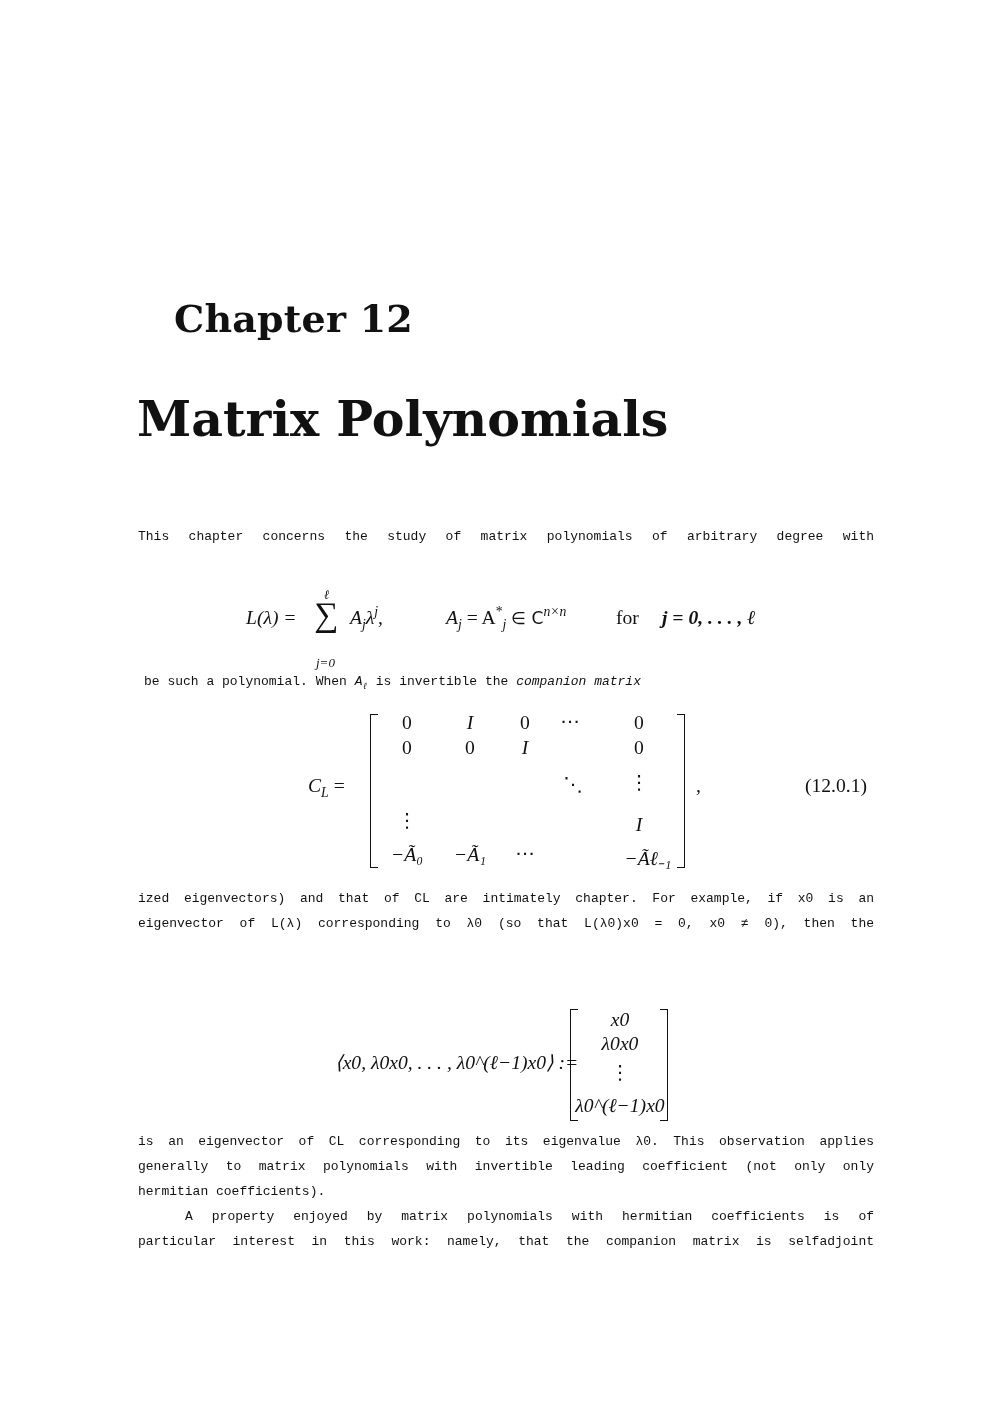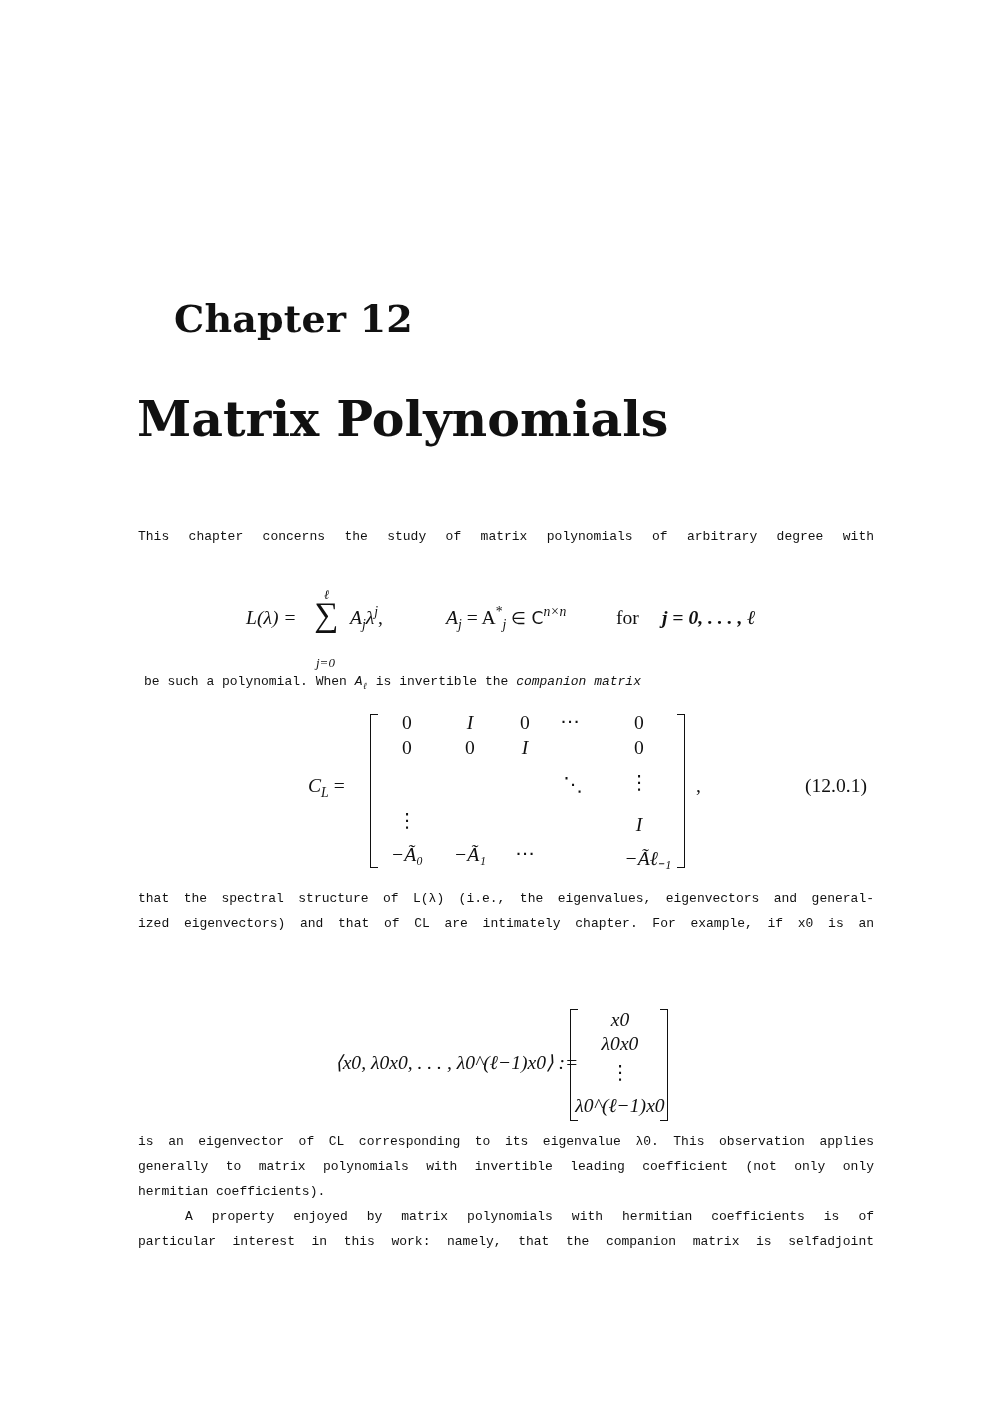--- a/index.html
+++ b/index.html
@@ -96,22 +96,22 @@
   <span class="cell m" style="left:377px; top:139px;">−Ã₀</span>
   <span class="cell m" style="left:440px; top:139px;">−Ã₁</span>
   <span class="cell" style="left:495px; top:137px;">⋯</span>
   <span class="cell m" style="left:608px; top:139px; width:80px;">−Ãℓ₋₁</span>
 
   <span class="abs" style="left:696px; top:70px;">,</span>
   <span class="abs" style="left:805px; top:70px;">(12.0.1)</span>
 </div>
 
 <div class="abs text" style="top:886px;">
-  <span class="line">that the spectral structure of L(λ) (i.e., the eigenvalues, eigenvectors and general-</span>
   <span class="line">ized eigenvectors) and that of CL are intimately chapter. For example, if x0 is an</span>
+  <span class="line">eigenvector of L(λ) corresponding to λ0 (so that L(λ0)x0 = 0, x0 ≠ 0), then the</span>
 </div>
 
 <div class="abs eq" style="left:0; top:1005px; width:1004px; height:118px;">
   <span class="abs m" style="left:335px; top:46px;">⟨x0, λ0x0, . . . , λ0^(ℓ−1)x0⟩ :=</span>
   <div class="bracket left" style="left:570px; top:4px; height:110px;"></div>
   <div class="bracket right" style="left:660px; top:4px; height:110px;"></div>
   <span class="cell m" style="left:580px; top:4px; width:80px;">x0</span>
   <span class="cell m" style="left:580px; top:28px; width:80px;">λ0x0</span>
   <span class="cell" style="left:580px; top:56px; width:80px;">⋮</span>
   <span class="cell m" style="left:575px; top:90px; width:90px;">λ0^(ℓ−1)x0</span>

